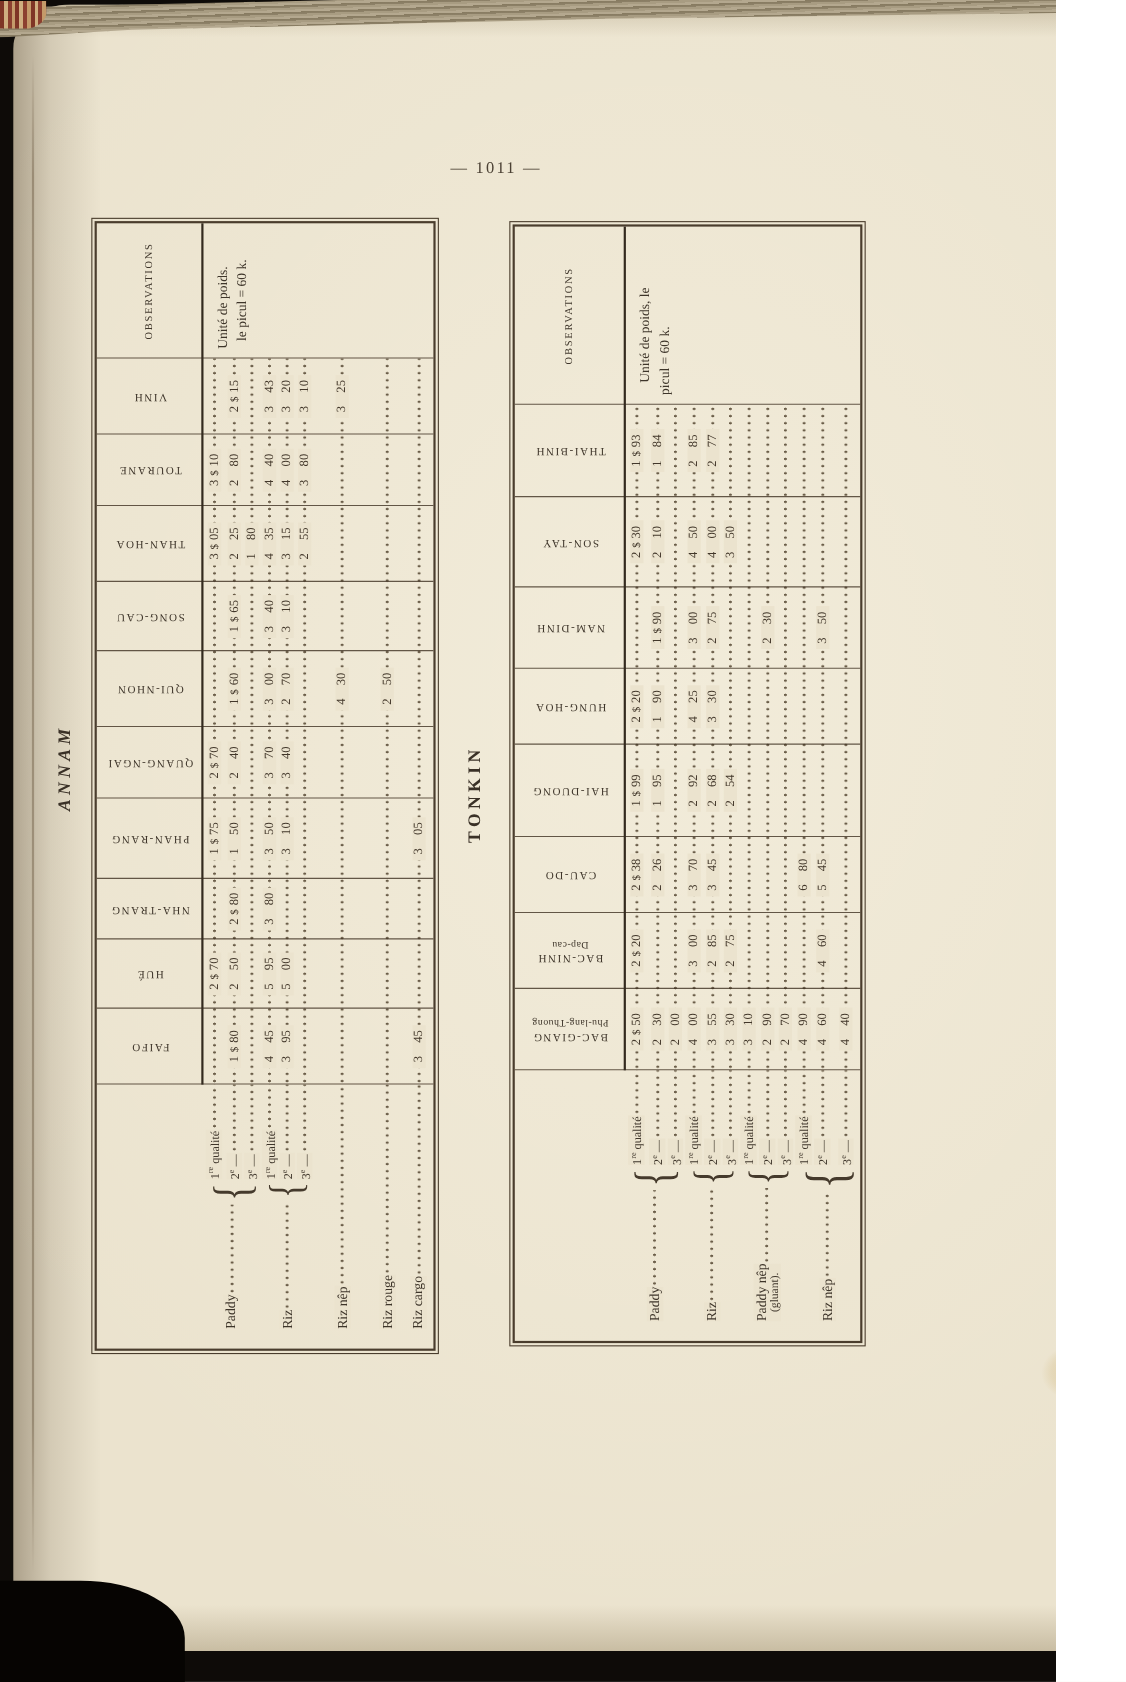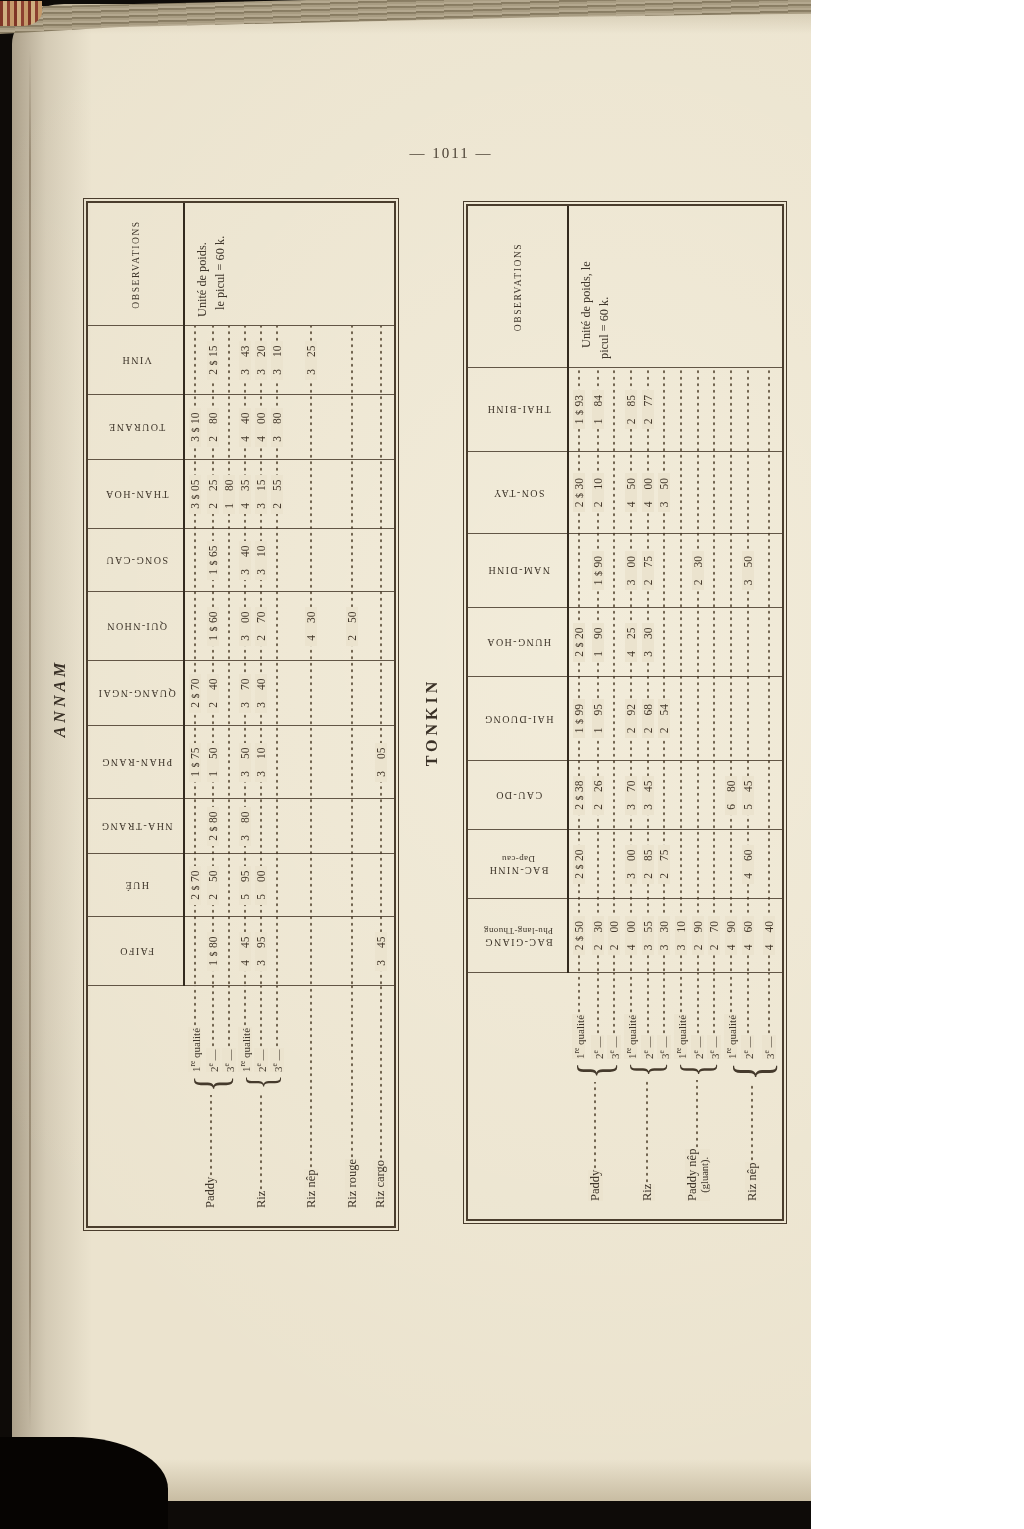--- a/index.html
+++ b/index.html
@@ -2,21 +2,21 @@
 <html><head>
 <meta charset="utf-8">
 <style>
   :root{
     --paper:#ebe3ce;
     --ink:#3e352a;
     --rule:#4a3d2d;
   }
   html,body{margin:0;padding:0;}
   #scene{
-    position:relative; width:811px; height:1529px; overflow:hidden;
+    position:relative; width:960px; height:1529px; overflow:hidden;
     background:#0e0b08;
     font-family:"Liberation Serif", serif;
     color:var(--ink);
   }
   
   #paper{
     position:absolute; left:12px; top:4px; width:1012px; height:1497px;
     background:
       radial-gradient(130% 105% at 58% 42%, rgba(255,252,240,.35) 0%, rgba(255,252,240,0) 55%),
       linear-gradient(90deg, rgba(70,52,28,.38) 0px, rgba(70,52,28,.14) 34px, rgba(70,52,28,0) 80px),

